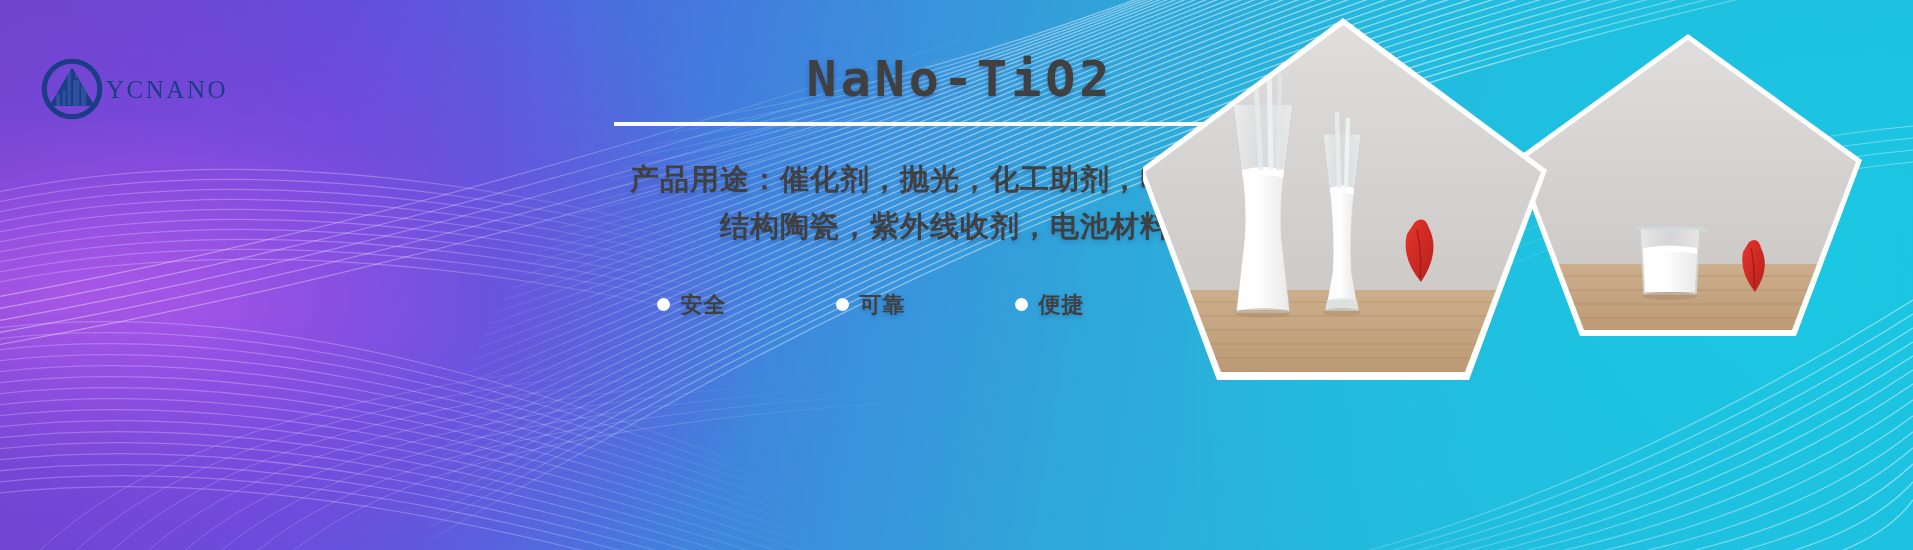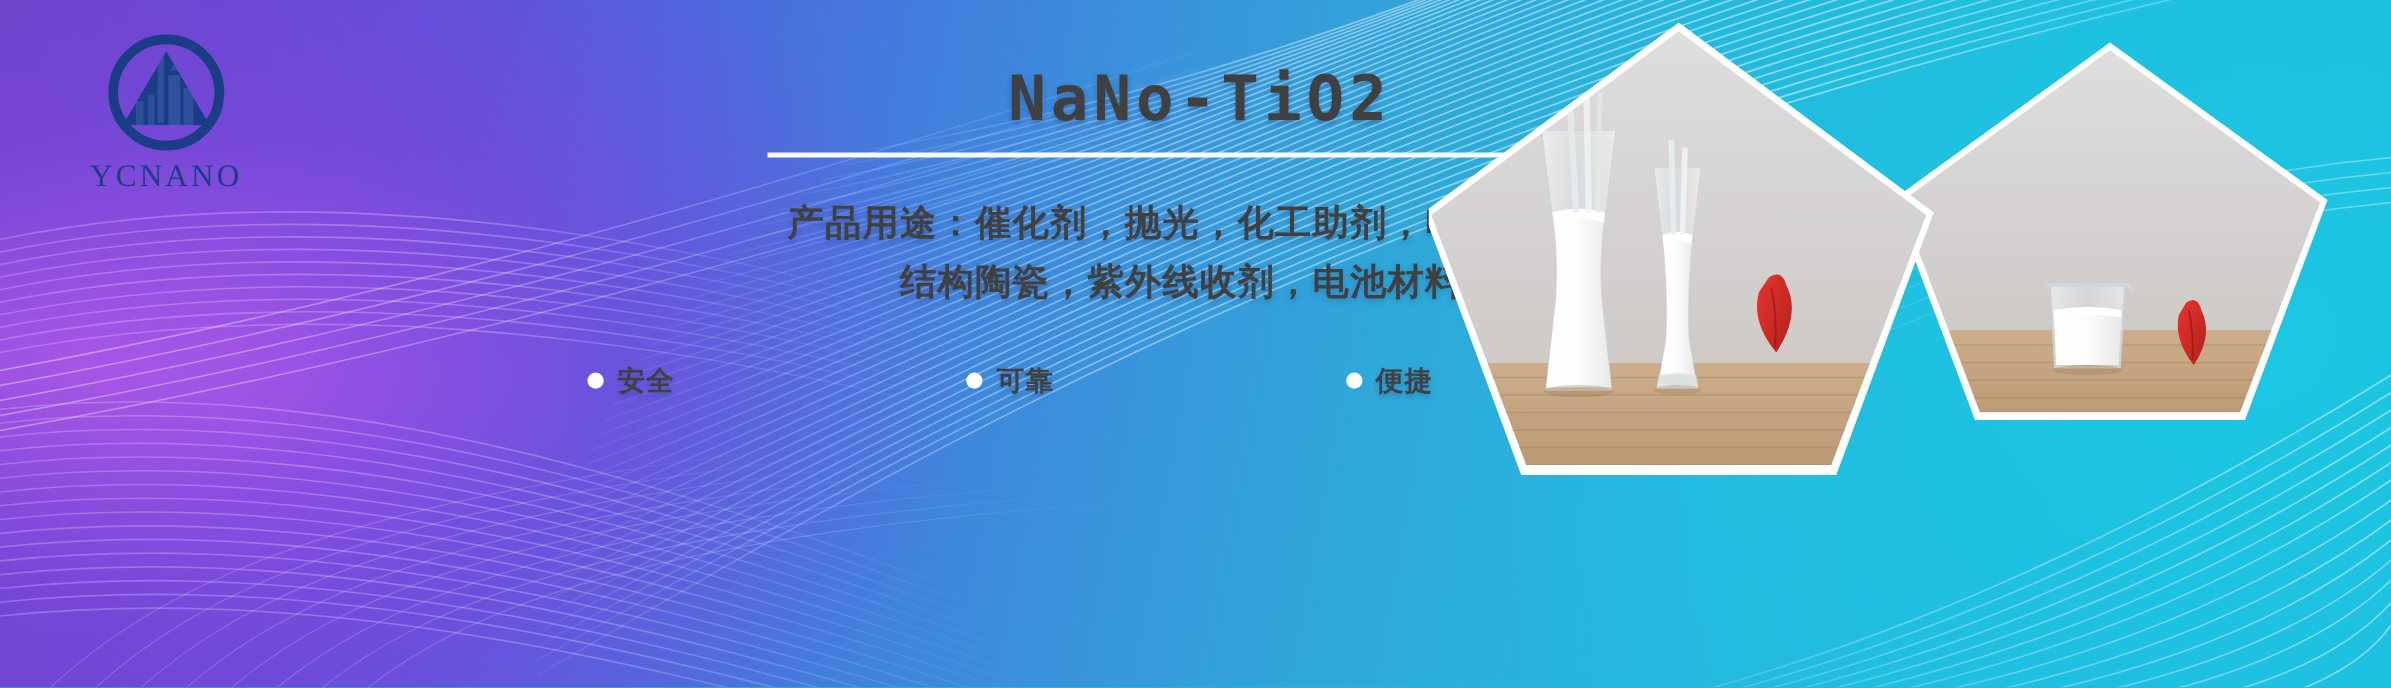--- a/index.html
+++ b/index.html
@@ -57,21 +57,21 @@
       rgba(35,185,222,0) 76%);
   }
 
   
   .waves { position:absolute; inset:0; width:100%; height:100%; }
 
   
   .logo-block {
     position:absolute; left:38px; top:14px;
     width:190px; height:150px;
-    display:flex; flex-direction:column;
+    display:flex; flex-direction:row;
     align-items:center; justify-content:center;
   }
   .logo-mark { width:104px; height:104px; display:block; }
   .logo-word {
     margin-top:2px;
     color:#1b3d86;
     font-size:25px;
     letter-spacing:2.5px;
     font-weight:400;
     font-family:"Liberation Serif", serif;
@@ -103,21 +103,21 @@
     margin-top:30px;
     font-size:29px;
     font-weight:bold;
     line-height:1.62;
     letter-spacing:1px;
     text-shadow:0 2px 5px rgba(20,40,110,.28);
   }
   .features {
     margin-top:40px;
     display:flex;
-    justify-content:space-between;
+    justify-content:center;
     gap:109px;
   }
   .feature {
     display:flex; align-items:center; gap:11px;
     font-size:22px; font-weight:bold;
     letter-spacing:1px;
     text-shadow:0 2px 4px rgba(20,40,110,.26);
   }
   .dot {
     width:13px; height:13px;

